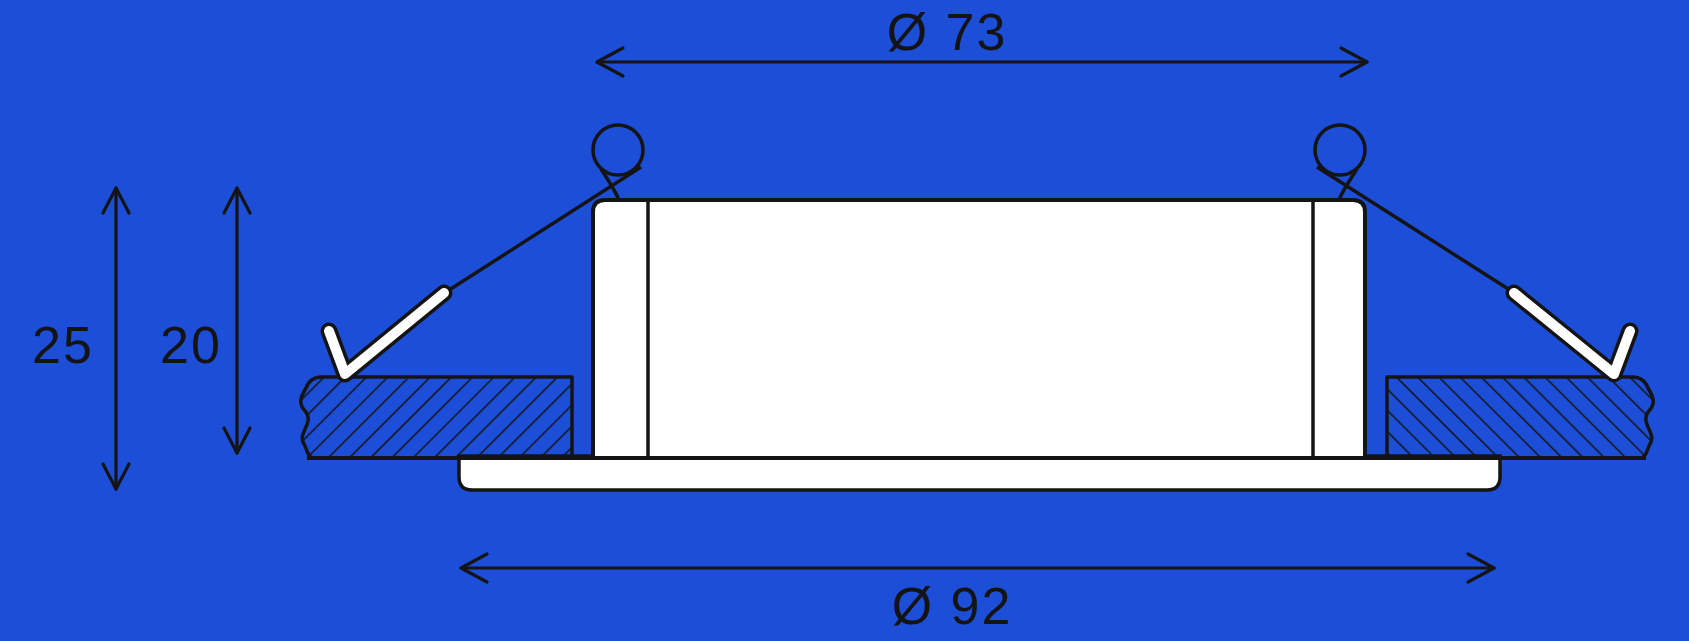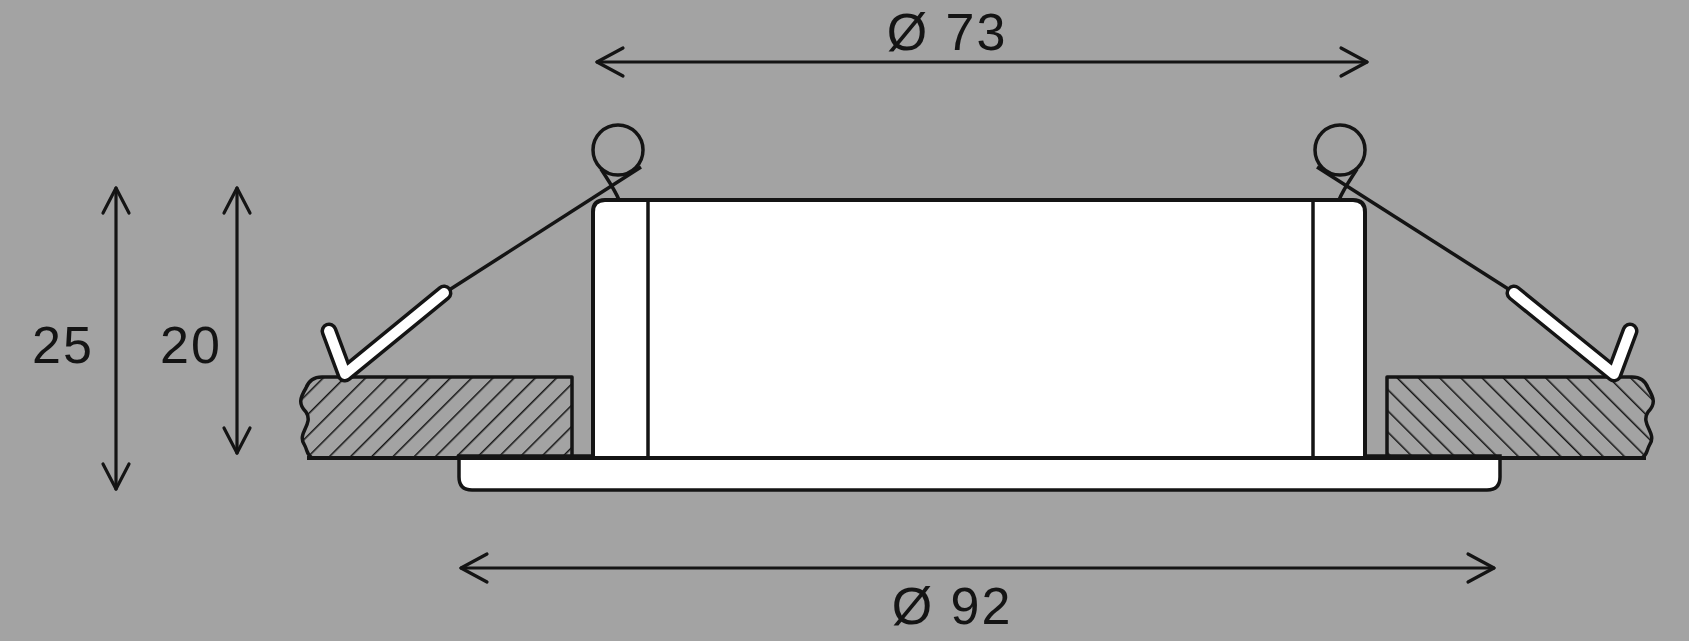--- a/index.html
+++ b/index.html
@@ -5,21 +5,21 @@
   html, body {
     margin: 0;
     padding: 0;
     background: #ffffff;
     font-family: "Liberation Sans", "DejaVu Sans", sans-serif;
   }
   .canvas {
     position: relative;
     width: 1689px;
     height: 641px;
-    background: #a3a3a3;
+    background: #1d4ed8;
     overflow: hidden;
   }
   svg { display: block; }
   .dim-text {
     font-family: "Liberation Sans", "DejaVu Sans", sans-serif;
     font-size: 52px;
     font-weight: 400;
     letter-spacing: 2px;
     fill: #141414;
   }

